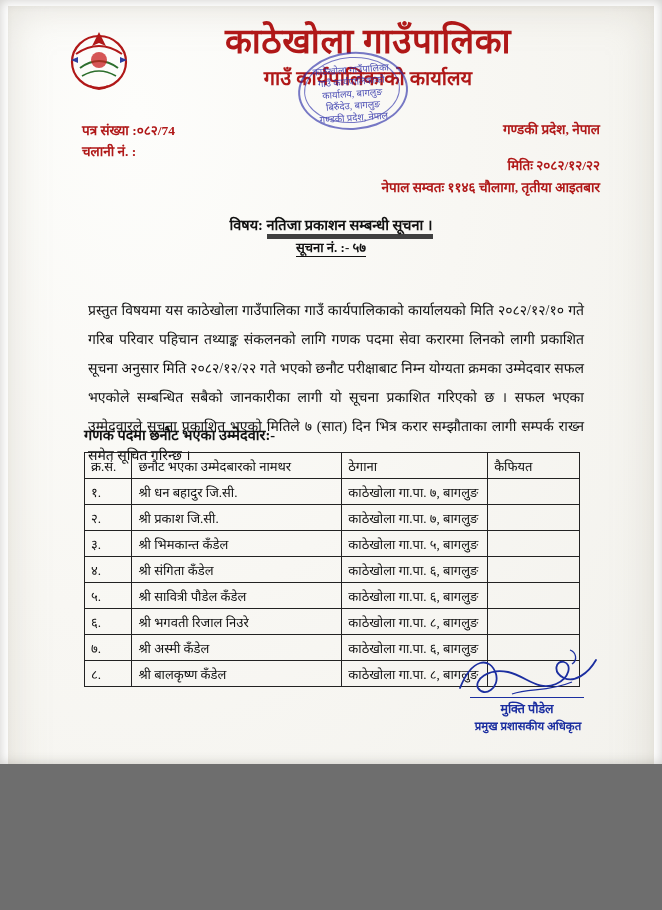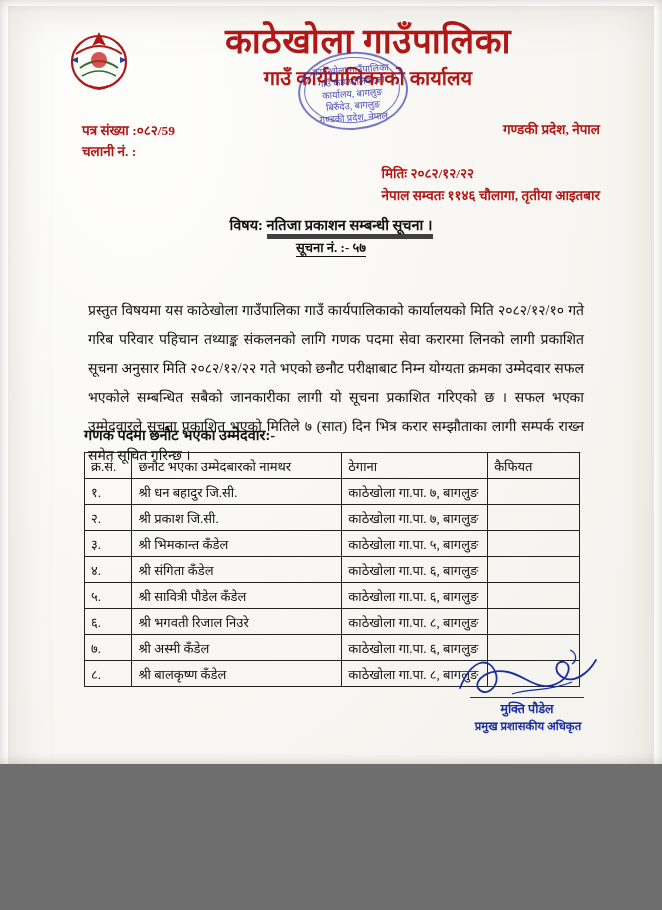--- a/index.html
+++ b/index.html
@@ -117,25 +117,25 @@
     right: 62px;
     top: 120px;
     color: #b01818;
     font-size: 13.5px;
     font-weight: bold;
   }
   .date-block {
     position: absolute;
     right: 62px;
     top: 155px;
+    text-align: right;
     color: #b01818;
     font-size: 13.5px;
     line-height: 22px;
     font-weight: bold;
-    margin-top: 8px;
   }
 
   
   .subject {
     position: absolute;
     left: 0;
     top: 214px;
     width: 662px;
     text-align: center;
     font-size: 14.5px;
@@ -266,21 +266,21 @@
       <div class="lines">
         <div>काठेखोला गाउँपालिका</div>
         <div>गाउँ कार्यपालिकाको</div>
         <div>कार्यालय, बागलुङ</div>
         <div>बिरुँदेउ, बागलुङ</div>
         <div>गण्डकी प्रदेश, नेपाल</div>
       </div>
     </div>
 
     <div class="letter-no">
-      <div>पत्र संख्या :०८२/59</div>
+      <div>पत्र संख्या :०८२/74</div>
       <div>चलानी नं. :</div>
     </div>
 
     <div class="province">गण्डकी प्रदेश, नेपाल</div>
 
     <div class="date-block">
       <div>मितिः २०८२/१२/२२</div>
       <div>नेपाल सम्वतः ११४६ चौलागा, तृतीया आइतबार</div>
     </div>
 

